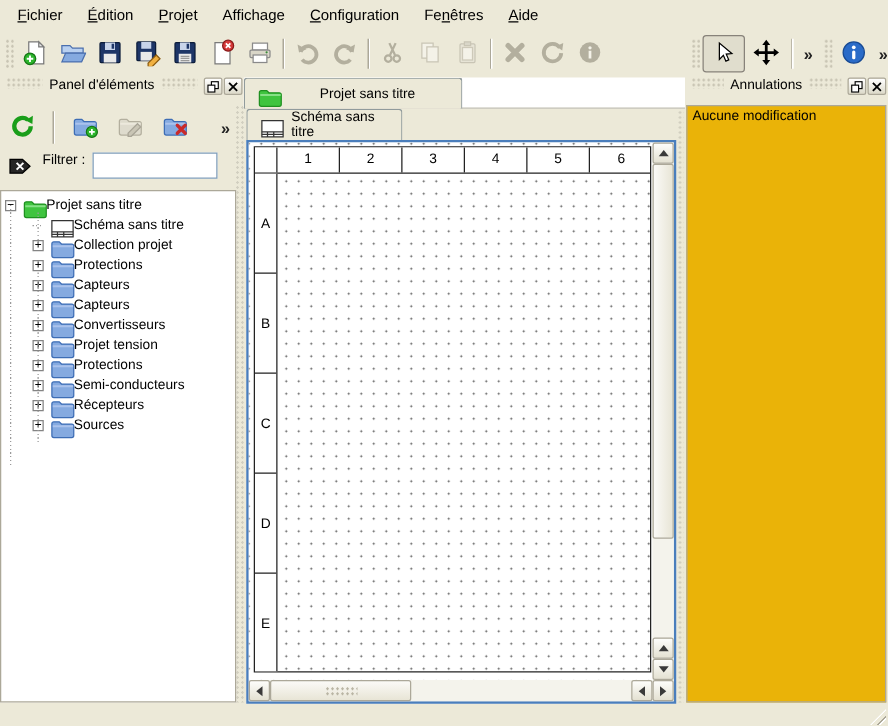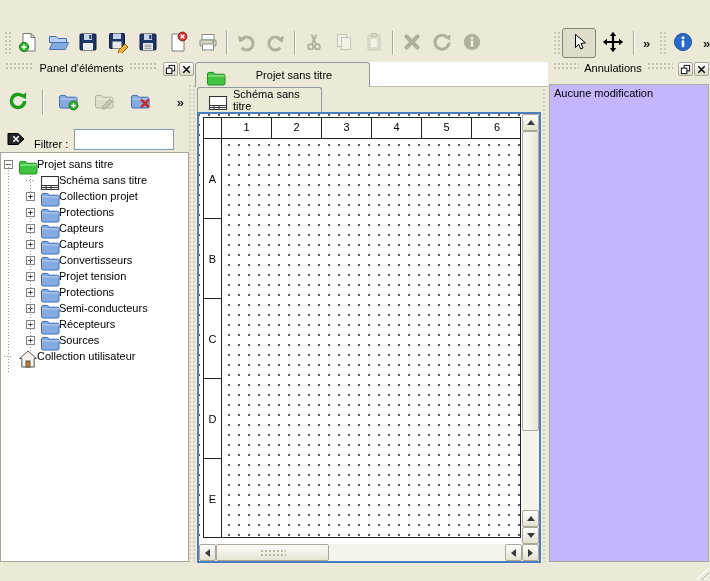--- a/index.html
+++ b/index.html
@@ -31,21 +31,21 @@
   .dock-title{height:20px;display:flex;align-items:flex-start}
   .dgrip{flex:1;height:9px;margin:0 5px;background-image:radial-gradient(#c6c2b1 1px,rgba(0,0,0,0) 1.15px);background-size:4px 4px}
   .dock-title .ttl{font-size:11px;white-space:nowrap}
   .dbtn{width:15px;height:14px;margin-right:1px;border:1px solid #aca899;border-radius:2px;background:linear-gradient(#ffffff,#dcd9c9);display:grid;place-items:center;padding:0}
 
   
   #panel-toolbar{height:40px;display:flex;align-items:center;padding-left:3px;gap:6px}
   #panel-toolbar .tb{width:30px;height:30px}
   #panel-toolbar .tsep{height:26px}
   #panel-toolbar .chev{margin-left:auto;margin-right:6px}
-  #filter-row{height:28px;display:flex;align-items:flex-end;padding:0 4px;gap:6px}
+  #filter-row{height:28px;display:flex;align-items:flex-start;padding:0 4px;gap:6px}
   #filter-clear{width:24px;height:22px;border:none;background:transparent;display:grid;place-items:center;padding:0}
   #filter-input{width:100px;height:21px;border:1px solid #7f9db9;background:#fff;font:11px "Liberation Sans",sans-serif;padding:1px 3px}
 
   
   #tree-wrap{position:absolute;left:0;top:90px;right:6px;bottom:0;background:#fff;border:1px solid #aca899;overflow:hidden}
   #tree{position:relative;padding-top:3px}
   .trow{height:16px;display:flex;align-items:center;white-space:nowrap}
   .trow.lv0{padding-left:2px}
   .trow.lv1{padding-left:24px}
   .slot{width:11px;height:16px;display:grid;place-items:center;flex:none}
@@ -86,32 +86,41 @@
   .tri.down{border-left:4px solid transparent;border-right:4px solid transparent;border-top:5px solid #3a3a3a}
   .tri.left{border-top:4px solid transparent;border-bottom:4px solid transparent;border-right:5px solid #3a3a3a}
   .tri.right{border-top:4px solid transparent;border-bottom:4px solid transparent;border-left:5px solid #3a3a3a}
   #vscroll{position:absolute;right:0;top:0;bottom:17px;width:17px;background:#f4f3ec}
   #vthumb{position:absolute;left:0;top:17px;width:17px;height:300px;border:1px solid #aca899;border-radius:2px;background:linear-gradient(to right,#fbfaf7,#e8e5d6)}
   #hscroll{position:absolute;left:0;right:0;bottom:0;height:17px;background:#f4f3ec}
   #hthumb{position:absolute;left:17px;top:0;width:113px;height:17px;border:1px solid #aca899;border-radius:2px;background:linear-gradient(#fbfaf7,#e8e5d6);display:grid;place-items:center}
   .thumb-grip{width:26px;height:8px;background-image:radial-gradient(#b9b5a4 1px,rgba(0,0,0,0) 1.15px);background-size:4px 4px}
 
   
-  #undo-list{position:absolute;left:1px;top:22px;right:1px;bottom:0;background:#c4b5fd;border:1px solid #aca899;overflow:hidden}
+  #undo-list{position:absolute;left:1px;top:22px;right:1px;bottom:0;background:#eab308;border:1px solid #aca899;overflow:hidden}
   .undo-item{padding:2px 4px;font-size:11px}
 
   
   #statusbar{position:absolute;left:0;bottom:0;right:0;height:16px;background:#ece9d8}
   #sizegrip{position:absolute;right:1px;bottom:1px;width:13px;height:13px;background-image:repeating-linear-gradient(135deg,rgba(0,0,0,0) 0 3px,#aca899 3px 4px,#ffffff 4px 5px);clip-path:polygon(100% 0,100% 100%,0 100%)}
 </style>
 </head>
 <body>
 
 <div id="app">
 
+  <div id="menubar">
+      <span class="menuitem"><u>F</u>ichier</span>
+      <span class="menuitem"><u>É</u>dition</span>
+      <span class="menuitem"><u>P</u>rojet</span>
+      <span class="menuitem">Afficha<u>g</u>e</span>
+      <span class="menuitem"><u>C</u>onfiguration</span>
+      <span class="menuitem">Fe<u>n</u>êtres</span>
+      <span class="menuitem"><u>A</u>ide</span>
+    </div>
 
   <div class="toolbar" id="toolbar-main">
       <div class="tgrip"></div>
       <button class="tb">
         <span><svg width="22" height="22" viewBox="0 0 22 22" xmlns="http://www.w3.org/2000/svg">
             <path d="M6 2.5h8l4 4V20H6z" fill="#fff" stroke="#7a7a7a"></path>
             <path d="M14 2.5l4 4h-4z" fill="#e8e8e8" stroke="#7a7a7a"></path>
             <circle cx="7" cy="16" r="4.6" fill="#2db52d" stroke="#157815"></circle>
             <path d="M7 13.4v5.2M4.4 16h5.2" stroke="#fff" stroke-width="1.5"></path>
           </svg></span>
@@ -444,32 +453,20 @@
             <span class="slot">
               <button class="expander">+</button>
             </span>
             <span class="ticon">
               <svg width="22" height="22" viewBox="0 0 22 22" xmlns="http://www.w3.org/2000/svg">
                 <path d="M2.5 7c0-1 .6-1.6 1.6-1.6h4.3l1.8 1.8h8.2c1 0 1.6.6 1.6 1.6v7.6c0 1-.6 1.6-1.6 1.6H4.1c-1 0-1.6-.6-1.6-1.6z" fill="#85aae0" stroke="#3d6db5"></path>
                 <path d="M3.2 9h16.3" stroke="#aac2ec" stroke-width="1.6"></path>
               </svg>
             </span>
             <span class="tlabel">Sources</span>
-          </div>
-          <div class="trow lv0">
-            <span class="slot">
-              <span class="stub"></span>
-            </span>
-            <span class="ticon">
-              <svg width="22" height="22" viewBox="0 0 22 22" xmlns="http://www.w3.org/2000/svg">
-                <path d="M11 3L2.5 10.5h2.3V19h12.4v-8.5h2.3z" fill="#f4f2e8" stroke="#555"></path>
-                <rect x="9" y="13" width="4" height="6" fill="#c87820" stroke="#555"></rect>
-              </svg>
-            </span>
-            <span class="tlabel">Collection utilisateur</span>
           </div>
           <div class="guide" style="left: 7px; top: 11px; height: 208px;"></div>
           <div class="guide" style="left: 29px; top: 17px; height: 26px;"></div>
           <div class="guide" style="left: 29px; top: 65px; height: 138px;"></div>
         </div>
     </div>
   </div>
 
   <div class="vsplit" style="left:188px"></div>
   <div class="vsplit" style="left:542px;width:5px"></div>

